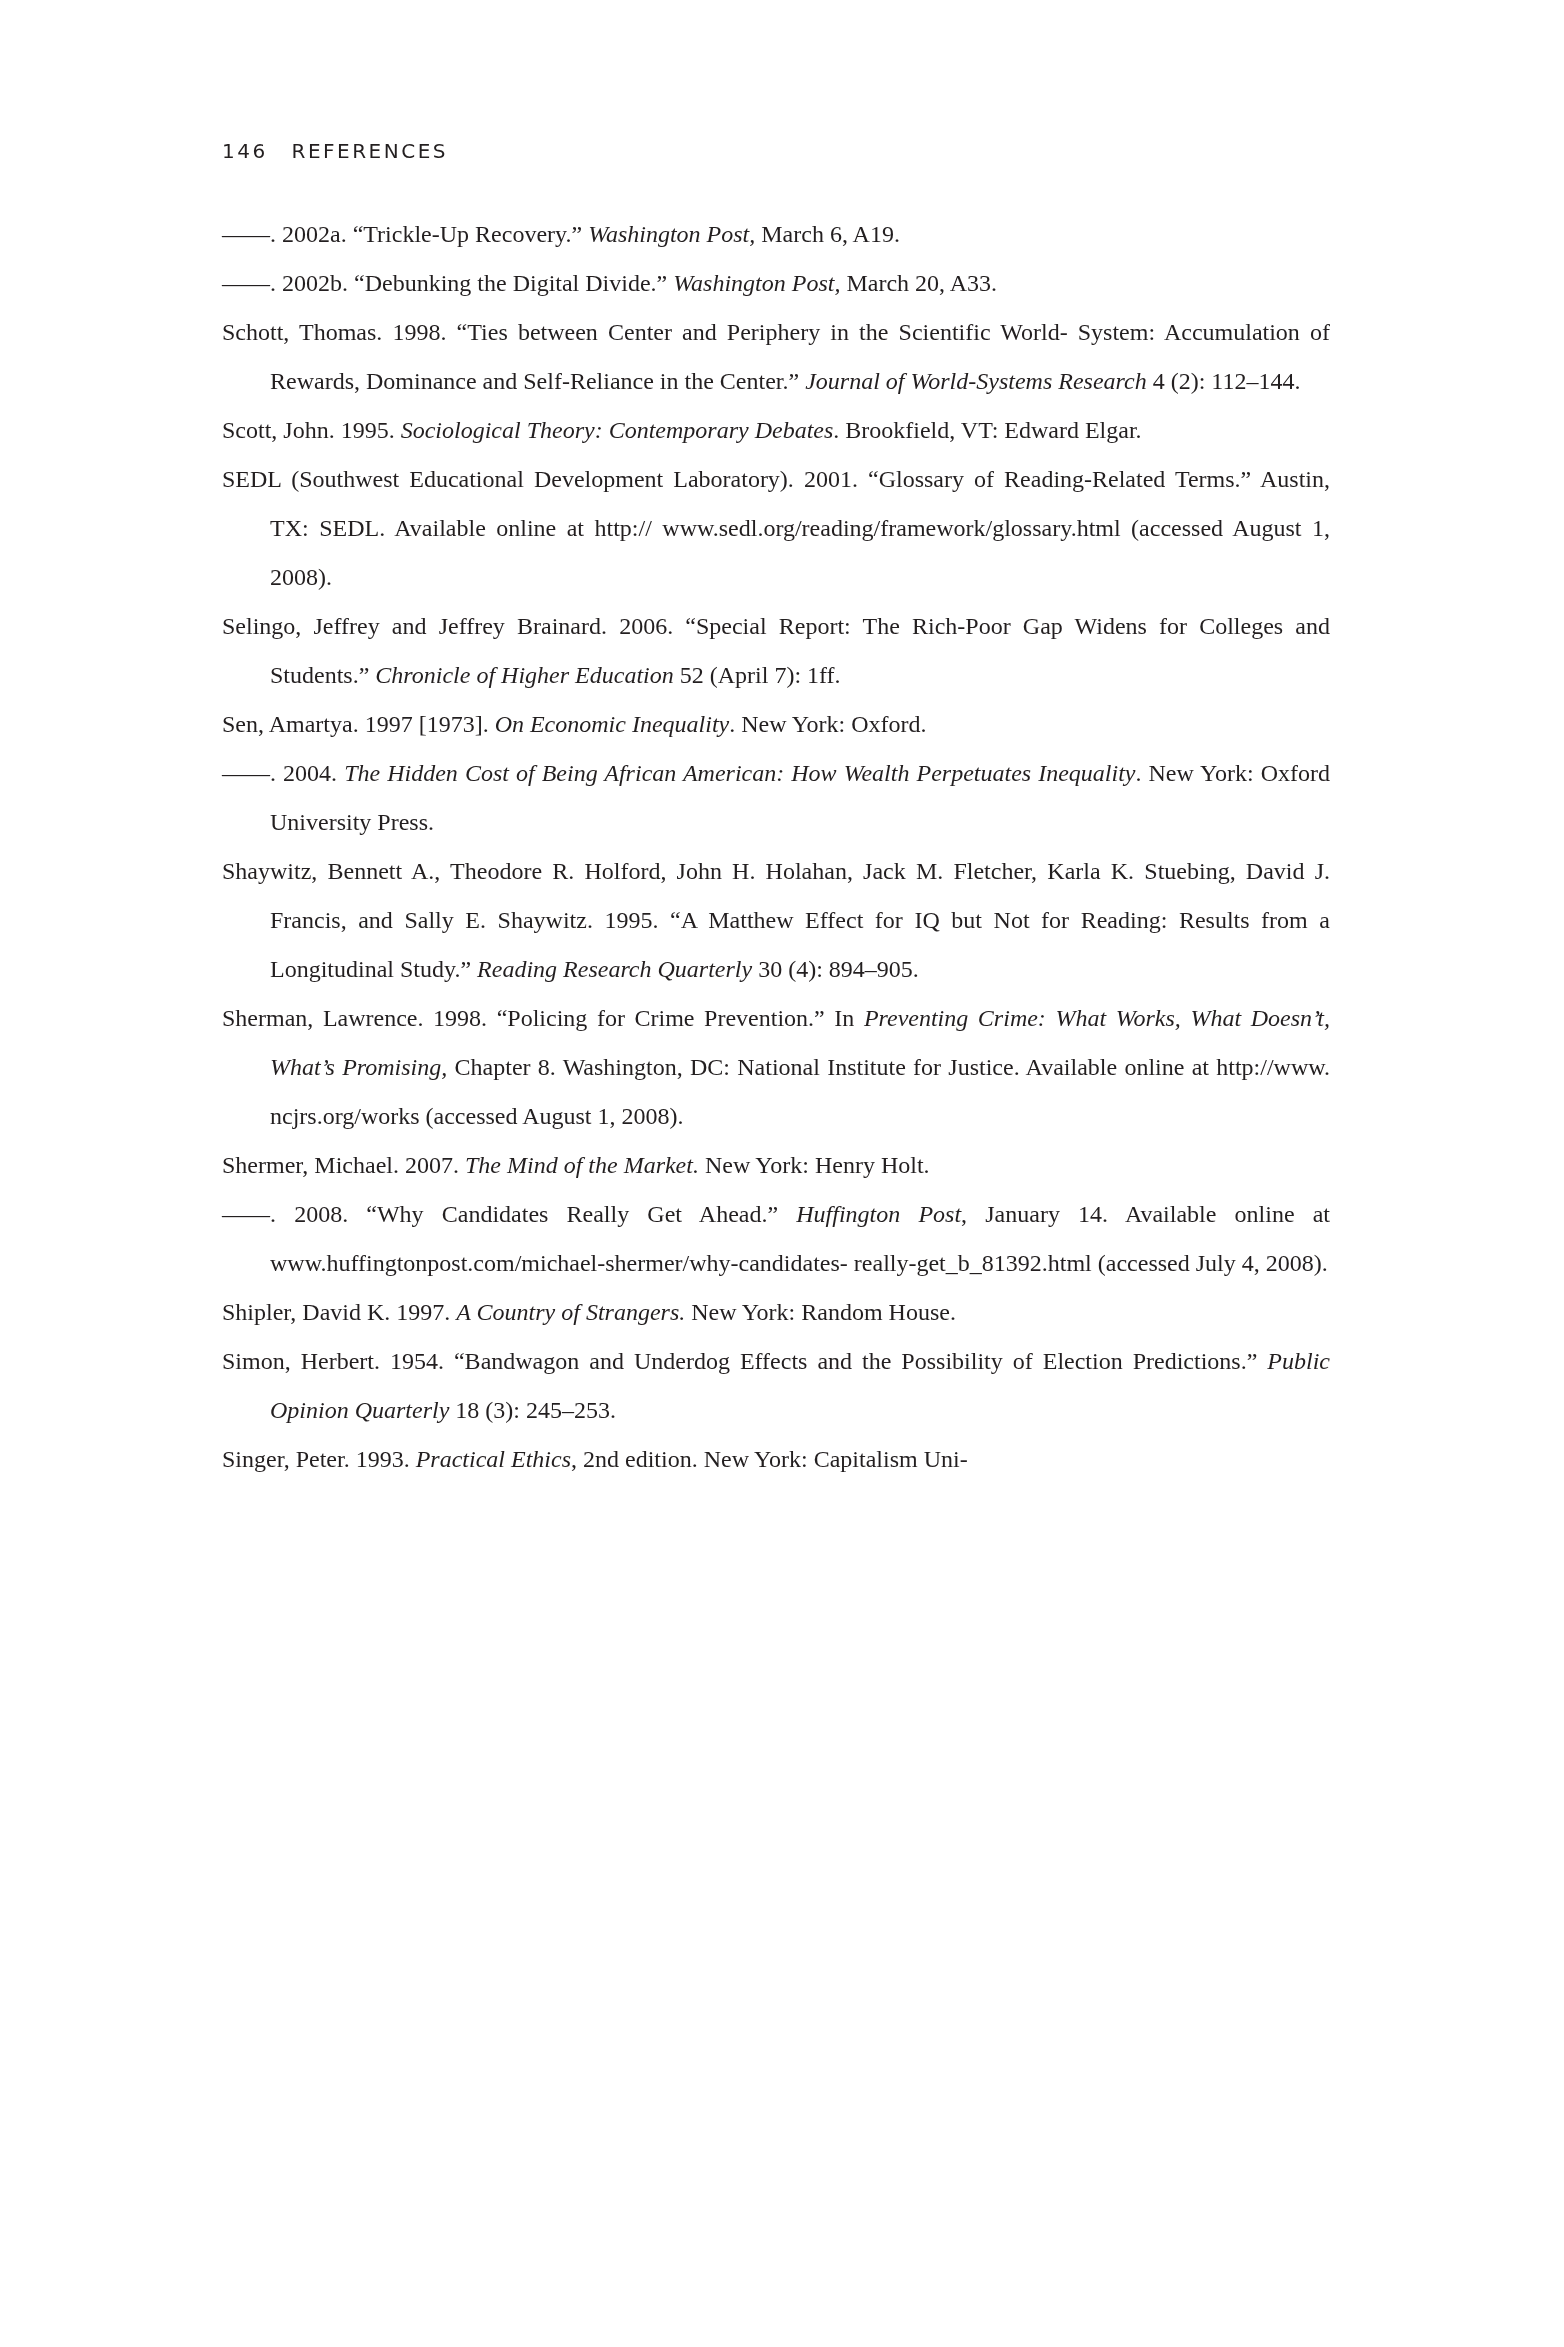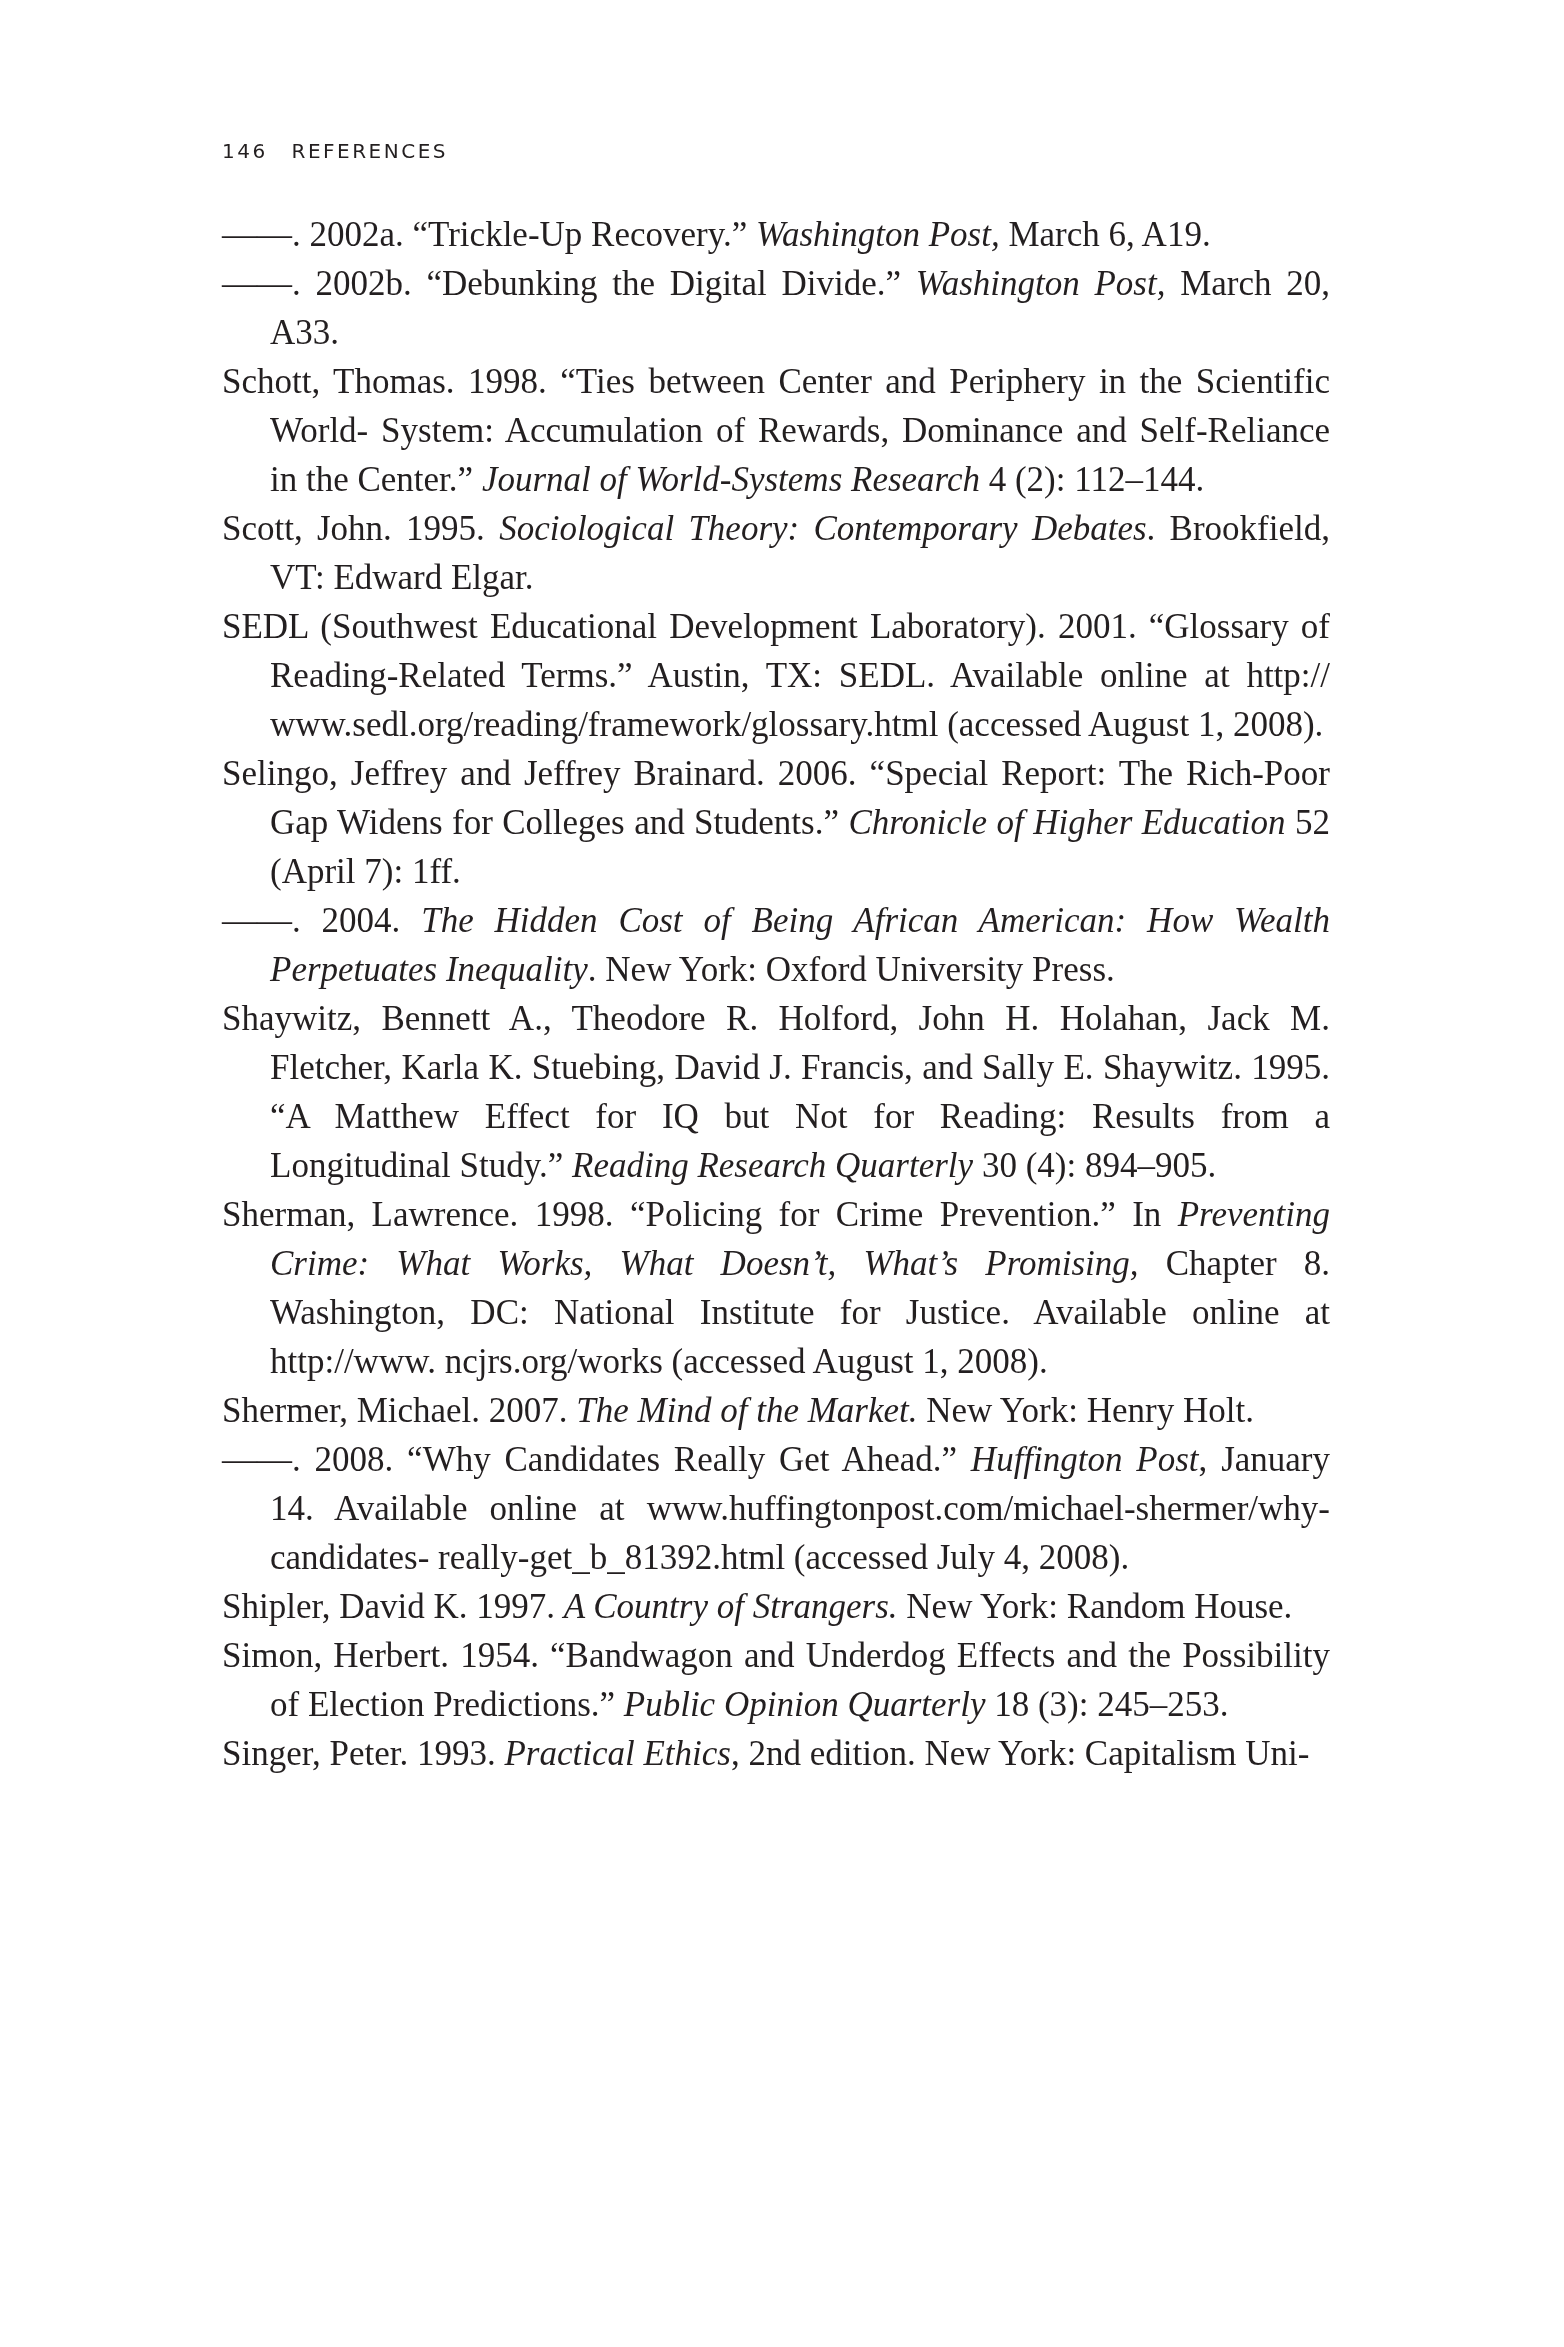--- a/index.html
+++ b/index.html
@@ -8,21 +8,21 @@
   .running-head {
     position: absolute; left: 222px; top: 140px;
     font-family: "DejaVu Sans", "Liberation Sans", sans-serif;
     font-size: 20px; letter-spacing: 2.5px; color: #231f20;
     line-height: 23px; white-space: nowrap;
   }
   .running-head .pg { margin-right: 15px; text-align: center; }
   .refs {
     position: absolute; left: 222px; top: 210px; width: 1108px;
     font-family: "Liberation Serif", "DejaVu Serif", serif;
-    font-size: 35px; line-height: 49px; color: #231f20;
+    font-size: 24px; line-height: 49px; color: #231f20;
   }
   .ref {
     padding-left: 48px; text-indent: -48px;
     text-align: justify; margin: 0;
   }
   .ref .i { font-style: italic; }
 </style>
 </head>
 <body>
 
@@ -32,20 +32,21 @@
     <span>REFERENCES</span>
   </div>
 
   <div class="refs" id="refs">
       <p class="ref"><span>——. 2002a. “Trickle-Up Recovery.” </span><span class="i">Washington Post,</span><span> March 6, A19.</span></p>
       <p class="ref"><span>——. 2002b. “Debunking the Digital Divide.” </span><span class="i">Washington Post,</span><span> March 20, A33.</span></p>
       <p class="ref"><span>Schott, Thomas. 1998. “Ties between Center and Periphery in the Scientific World- System: Accumulation of Rewards, Dominance and Self-Reliance in the Center.” </span><span class="i">Journal of World-Systems Research</span><span> 4 (2): 112–144.</span></p>
       <p class="ref"><span>Scott, John. 1995. </span><span class="i">Sociological Theory: Contemporary Debates</span><span>. Brookfield, VT: Edward Elgar.</span></p>
       <p class="ref"><span>SEDL (Southwest Educational Development Laboratory). 2001. “Glossary of Reading-Related Terms.” Austin, TX: SEDL. Available online at http:// www.sedl.org/reading/framework/glossary.html (accessed August 1, 2008).</span></p>
       <p class="ref"><span>Selingo, Jeffrey and Jeffrey Brainard. 2006. “Special Report: The Rich-Poor Gap Widens for Colleges and Students.” </span><span class="i">Chronicle of Higher Education</span><span> 52 (April 7): 1ff.</span></p>
+      <p class="ref"><span>Sen, Amartya. 1997 [1973]. </span><span class="i">On Economic Inequality</span><span>. New York: Oxford.</span></p>
       <p class="ref"><span>——. 2004. </span><span class="i">The Hidden Cost of Being African American: How Wealth Perpetuates Inequality</span><span>. New York: Oxford University Press.</span></p>
       <p class="ref"><span>Shaywitz, Bennett A., Theodore R. Holford, John H. Holahan, Jack M. Fletcher, Karla K. Stuebing, David J. Francis, and Sally E. Shaywitz. 1995. “A Matthew Effect for IQ but Not for Reading: Results from a Longitudinal Study.” </span><span class="i">Reading Research Quarterly</span><span> 30 (4): 894–905.</span></p>
       <p class="ref"><span>Sherman, Lawrence. 1998. “Policing for Crime Prevention.” In </span><span class="i">Preventing Crime: What Works, What Doesn’t, What’s Promising,</span><span> Chapter 8. Washington, DC: National Institute for Justice. Available online at http://www. ncjrs.org/works (accessed August 1, 2008).</span></p>
       <p class="ref"><span>Shermer, Michael. 2007. </span><span class="i">The Mind of the Market.</span><span> New York: Henry Holt.</span></p>
       <p class="ref"><span>——. 2008. “Why Candidates Really Get Ahead.” </span><span class="i">Huffington Post</span><span>, January 14. Available online at www.huffingtonpost.com/michael-shermer/why-candidates- really-get_b_81392.html (accessed July 4, 2008).</span></p>
       <p class="ref"><span>Shipler, David K. 1997. </span><span class="i">A Country of Strangers.</span><span> New York: Random House.</span></p>
       <p class="ref"><span>Simon, Herbert. 1954. “Bandwagon and Underdog Effects and the Possibility of Election Predictions.” </span><span class="i">Public Opinion Quarterly</span><span> 18 (3): 245–253.</span></p>
       <p class="ref"><span>Singer, Peter. 1993. </span><span class="i">Practical Ethics</span><span>, 2nd edition. New York: Capitalism Uni-</span></p>
     </div>
 </div>

